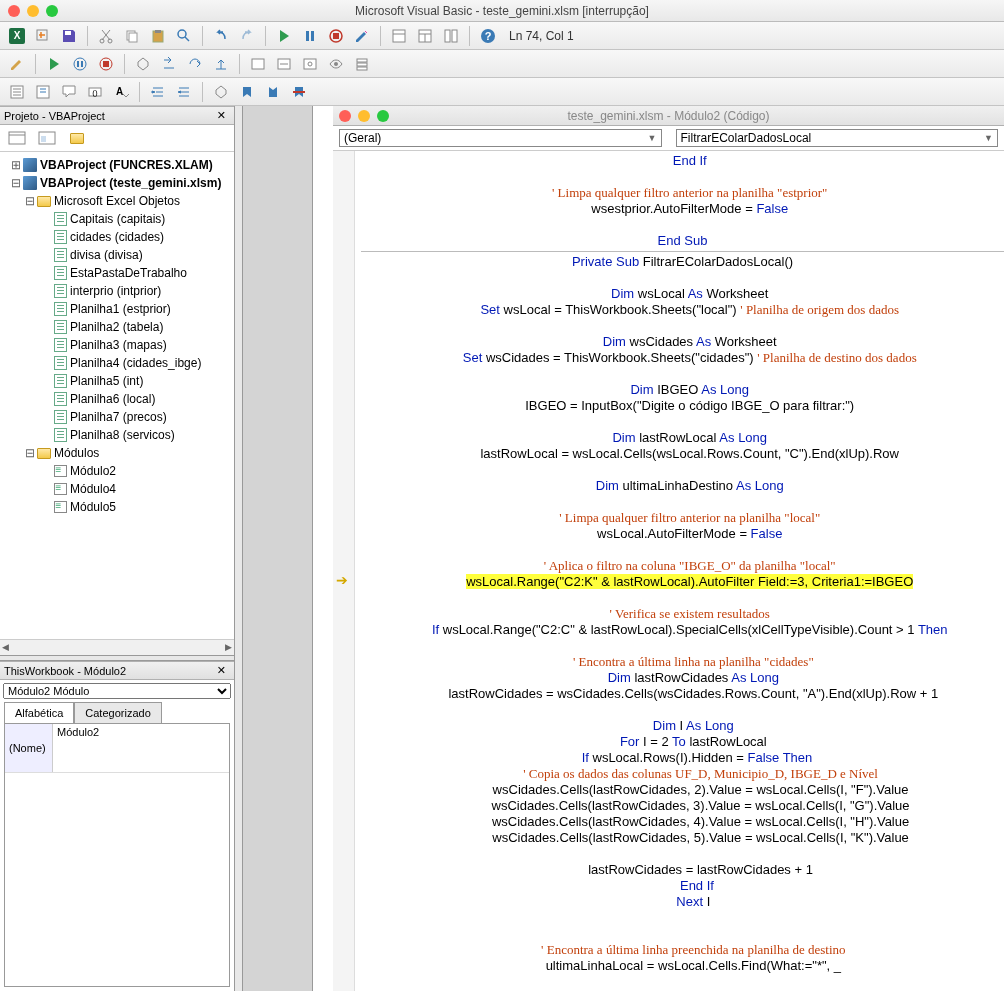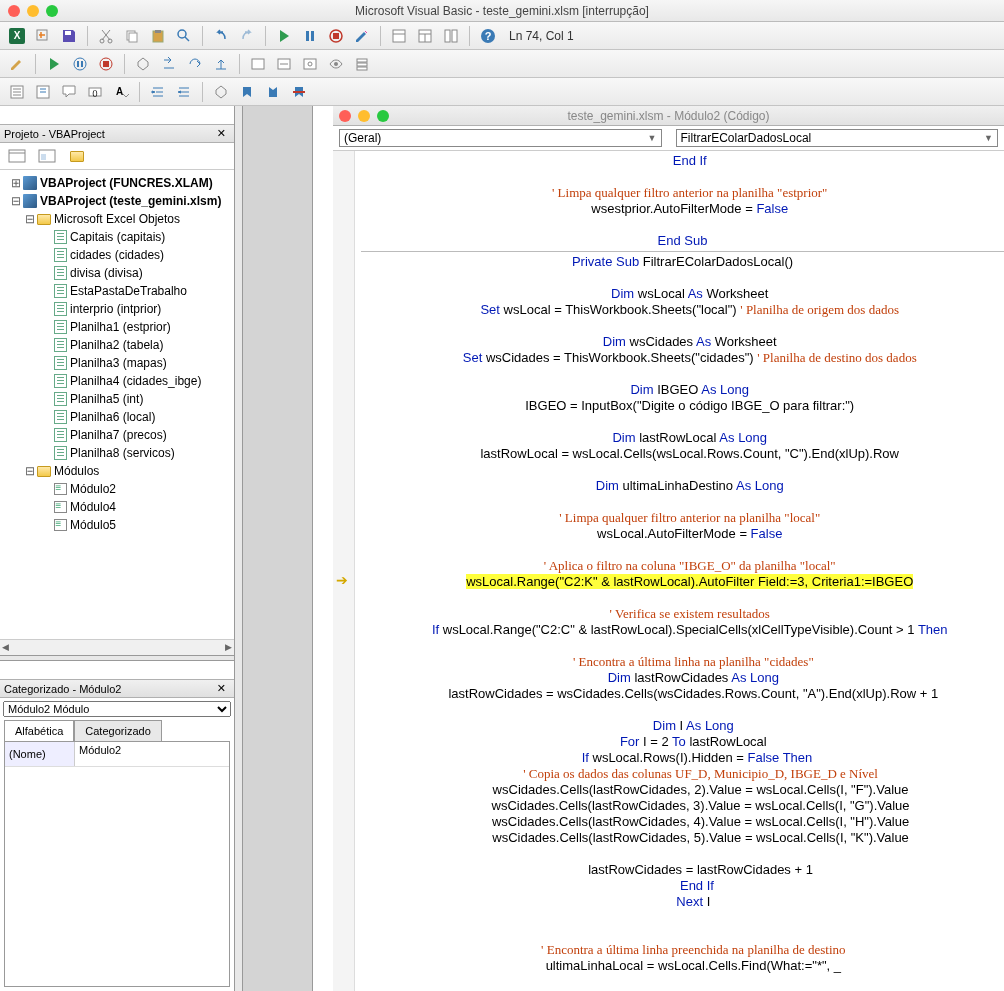--- a/index.html
+++ b/index.html
@@ -14,21 +14,21 @@
 .titlebar .title { position: absolute; left: 0; right: 0; text-align: center; font-size: 12px; color: #444; pointer-events: none; }
 
 .toolbar { height: 28px; background: linear-gradient(#f8f8f8,#eaeaea); border-bottom: 1px solid #c4c4c4; display: flex; align-items: center; padding: 0 6px; gap: 4px; }
 .tbtn { width: 22px; height: 22px; display: flex; align-items: center; justify-content: center; border-radius: 3px; cursor: pointer; }
 .tsep { width: 1px; height: 20px; background: #c0c0c0; margin: 0 3px; }
 .tbtn svg { width: 16px; height: 16px; }
 .statustext { font-size: 12px; color: #333; margin-left: 6px; }
 
 .main { display: flex; height: calc(991px - 22px - 28px - 28px - 28px); }
 .left { width: 235px; background: #fff; border-right: 1px solid #999; display: flex; flex-direction: column; }
-.panel-title { background: linear-gradient(#f0f0f0,#e0e0e0); border-bottom: 1px solid #b0b0b0; border-top: 1px solid #b0b0b0; font-size: 11px; padding: 2px 4px; display: flex; align-items: center; justify-content: space-between; margin-top: 18px; }
+.panel-title { background: linear-gradient(#f0f0f0,#e0e0e0); border-bottom: 1px solid #b0b0b0; border-top: 1px solid #b0b0b0; font-size: 11px; padding: 2px 4px; display: flex; align-items: center; justify-content: space-between; }
 .panel-title .closex { cursor: pointer; padding: 0 4px; }
 .panel-icons { padding: 4px 6px; display: flex; gap: 8px; border-bottom: 1px solid #ccc; }
 .picon { width: 22px; height: 18px; display: flex; align-items: center; justify-content: center; cursor: pointer; }
 
 .tree { flex: 1; overflow: auto; font-size: 12px; padding: 4px 2px; }
 .tree-item { display: flex; align-items: center; padding: 1px 0; white-space: nowrap; cursor: pointer; }
 .tree-item .expander { width: 12px; text-align: center; color: #666; }
 .tree-item .ticon { width: 16px; height: 16px; margin-right: 2px; display: flex; align-items: center; justify-content: center; }
 .tree .ind1 { padding-left: 8px; }
 .tree .ind2 { padding-left: 22px; }
@@ -42,21 +42,21 @@
 
 .split { height: 6px; background: #e8e8e8; border-top: 1px solid #999; border-bottom: 1px solid #999; cursor: row-resize; }
 
 .prop-panel { display: flex; flex-direction: column; height: 330px; }
 .prop-select { margin: 3px; font-size: 11px; }
 .prop-tabs { display: flex; padding: 0 4px; }
 .prop-tab { border: 1px solid #999; border-bottom: none; padding: 4px 10px; font-size: 11px; background: #fff; cursor: pointer; }
 .prop-tab.inactive { background: #e8e8e8; }
 .prop-grid { flex: 1; border: 1px solid #999; margin: 0 4px 4px 4px; background: #fff; }
 .prop-row { display: flex; border-bottom: 1px solid #ddd; font-size: 11px; }
-.prop-row .pname { width: 70px; padding: 6px 4px; background: #eef; border-right: 1px solid #ccc; }
+.prop-row .pname { width: 48px; padding: 18px 4px; background: #eef; border-right: 1px solid #ccc; }
 .prop-row .pval { flex: 1; padding: 2px 4px; }
 
 .gutter { width: 8px; background: #e8e8e8; border-right: 1px solid #999; }
 .spacer-col { width: 70px; background: #d4d4d4; border-right: 1px solid #999; }
 
 .right { flex: 1; display: flex; flex-direction: column; background: #fff; padding-left: 20px; }
 .right-title { height: 20px; background: linear-gradient(#f0f0f0,#e2e2e2); border-bottom: 1px solid #b0b0b0; display: flex; align-items: center; padding: 0 6px; position: relative; }
 .right-title .traffic { position: absolute; left: 6px; }
 .right-title .rtext { position: absolute; left: 0; right: 0; text-align: center; font-size: 12px; color: #888; }
 
@@ -509,21 +509,21 @@
           </span>
           <span>Módulo5</span>
         </div>
       </div>
     <div class="hscroll"></div>
 
     <div class="split"></div>
 
     <div class="prop-panel">
       <div class="panel-title">
-        <span>Categorizado - Módulo2</span>
+        <span>ThisWorkbook - Módulo2</span>
         <span class="closex">✕</span>
       </div>
       <select class="prop-select">
         <option>Módulo2 Módulo</option>
       </select>
       <div class="prop-tabs">
         <div class="prop-tab">Alfabética</div>
         <div class="prop-tab inactive">Categorizado</div>
       </div>
       <div class="prop-grid" id="prop-grid">

